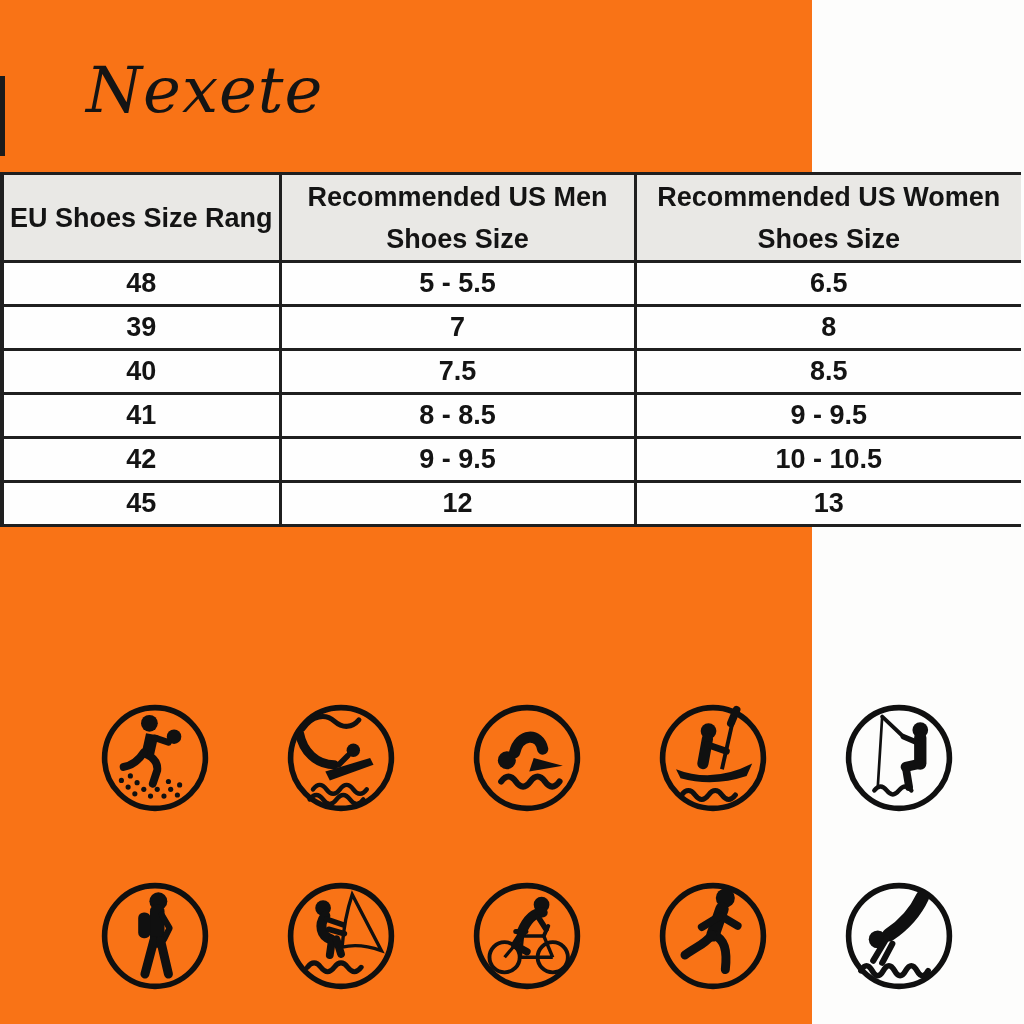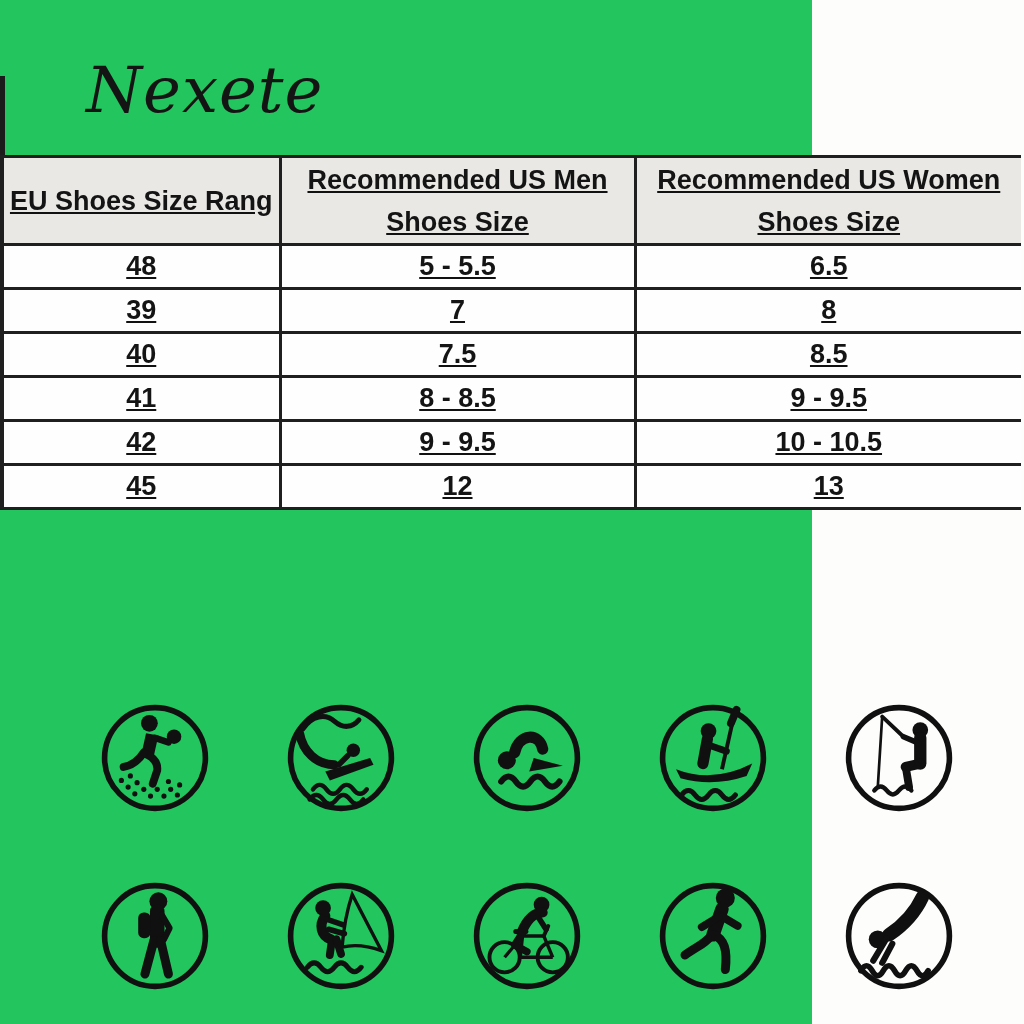--- a/index.html
+++ b/index.html
@@ -5,21 +5,21 @@
   html, body {
     margin: 0; padding: 0;
     width: 1024px; height: 1024px;
     background: #fdfdfc;
     font-family: "Liberation Sans", sans-serif;
     overflow: hidden;
   }
   #stage {
     position: relative;
     width: 812px; height: 1024px;
-    background: #22c55e;
+    background: #f97316;
     color: #111;
   }
   
   .artifact {
     position: absolute;
     left: 0; top: 76px;
     width: 5px; height: 80px;
     background: #1b1b1b;
   }
   
@@ -44,26 +44,25 @@
     font-family: "Liberation Sans", sans-serif;
     font-weight: 700;
     font-size: 42px;
     line-height: 1;
     color: #161616;
     letter-spacing: 0px;
   }
   
   table.size-table {
     position: absolute;
-    left: 0; top: 155px;
+    left: 0; top: 172px;
     width: 1019px;
     border-collapse: collapse;
     table-layout: fixed;
     background: #fefefe;
-    text-decoration: underline;
   }
   .size-table th, .size-table td {
     border: 3px solid #1f1f1f;
     text-align: center;
     vertical-align: middle;
     padding: 0;
     font-weight: 700;
     color: #141414;
   }
   .size-table tr > *:last-child { border-right: 0; }

